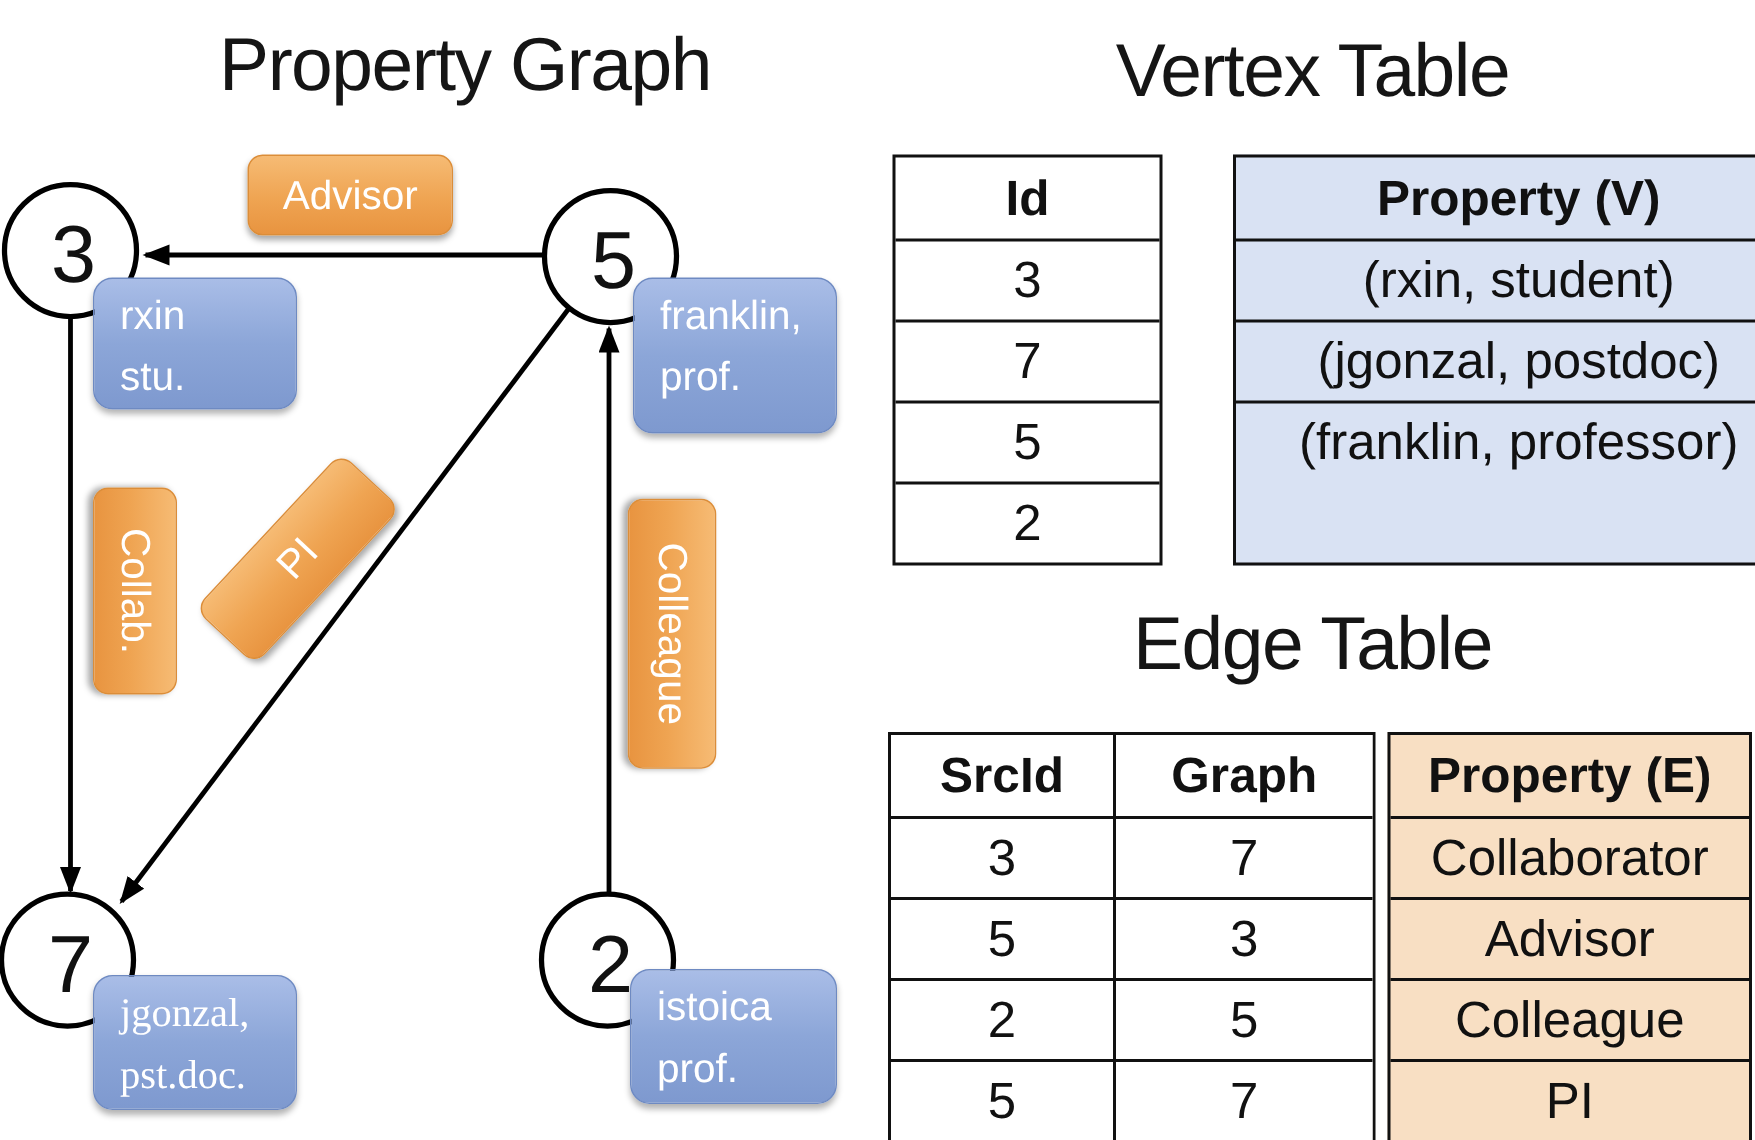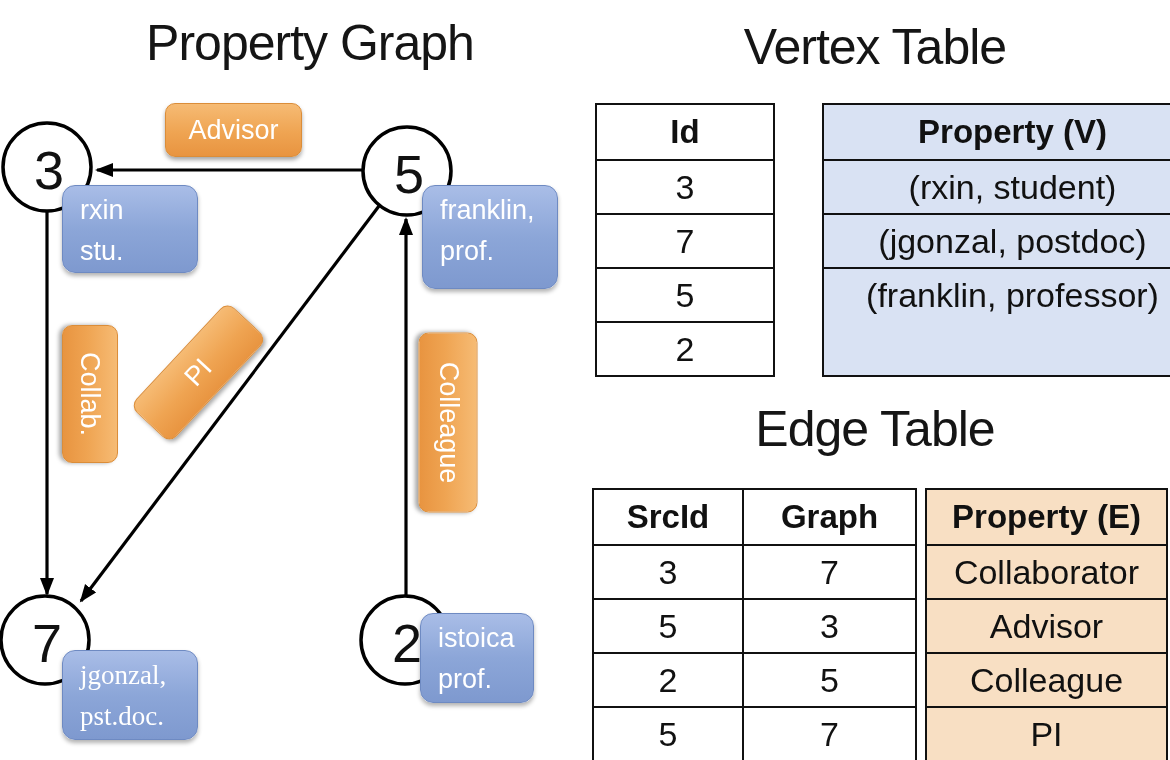--- a/index.html
+++ b/index.html
@@ -40,21 +40,21 @@
   .node-label {
     position:absolute; padding:4px 0 0 17px;
     background:linear-gradient(180deg,#A9BDE7 0%,#8CA6D8 50%,#7E99CF 100%);
     border:1.5px solid #6E8AC2; border-radius:13px;
     color:#fff; font-size:27px; line-height:41px;
     box-shadow:0 3px 4px rgba(0,0,0,0.3);
   }
   #nl-3 { left:62px;  top:185px; width:136px; height:88px; }
   #nl-5 { left:422px; top:185px; width:136px; height:104px; }
   #nl-7 { left:62px;  top:650px; width:136px; height:90px;font-family:Liberation Serif, serif; }
-  #nl-2 { left:420px; top:613px; width:114px; height:90px; }
+  #nl-2 { left:420px; top:646px; width:138px; height:90px; }
 
   .tbl { position:absolute; display:flex; }
   #vertex-table { left:595px; top:103px;gap:31px; }
   #edge-table   { left:592px; top:488px; }
   .tcol { border:2.5px solid #111; background:#fff; }
   .tcell {
     height:54px; display:flex; align-items:center; justify-content:center;
     border-top:2.5px solid #111; font-size:34px;
   }
   .tcell:first-child { border-top:none; }

